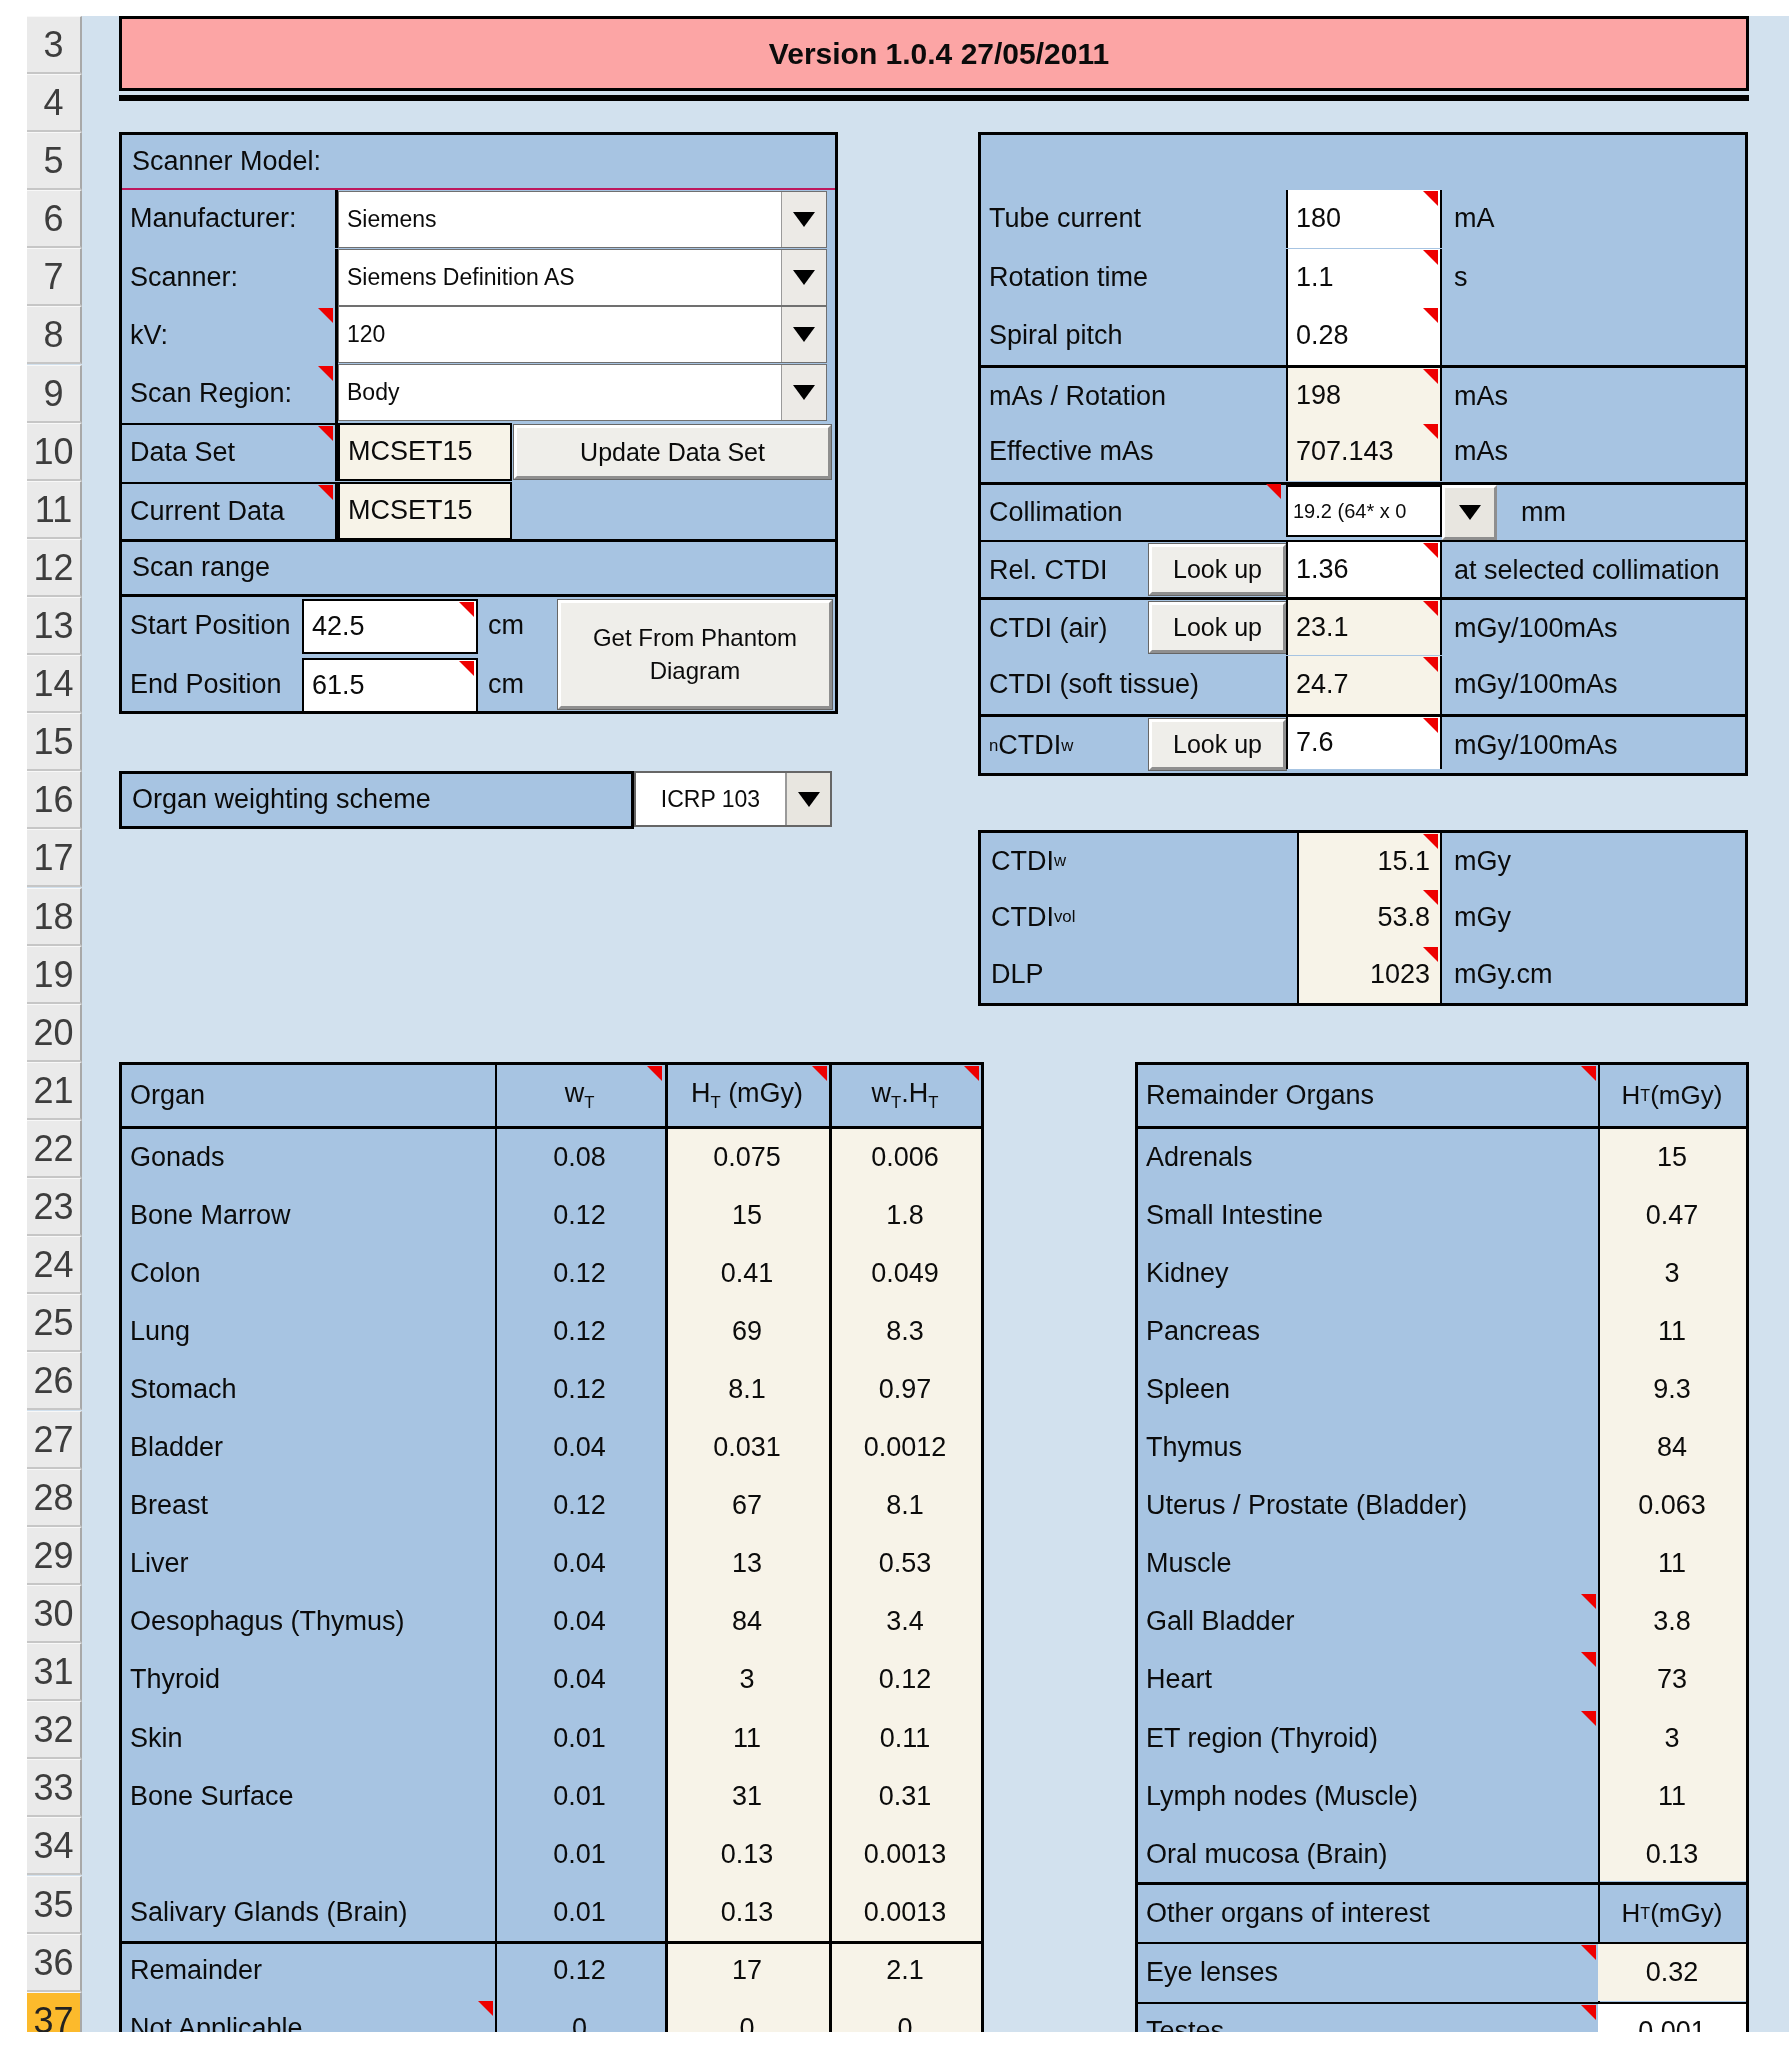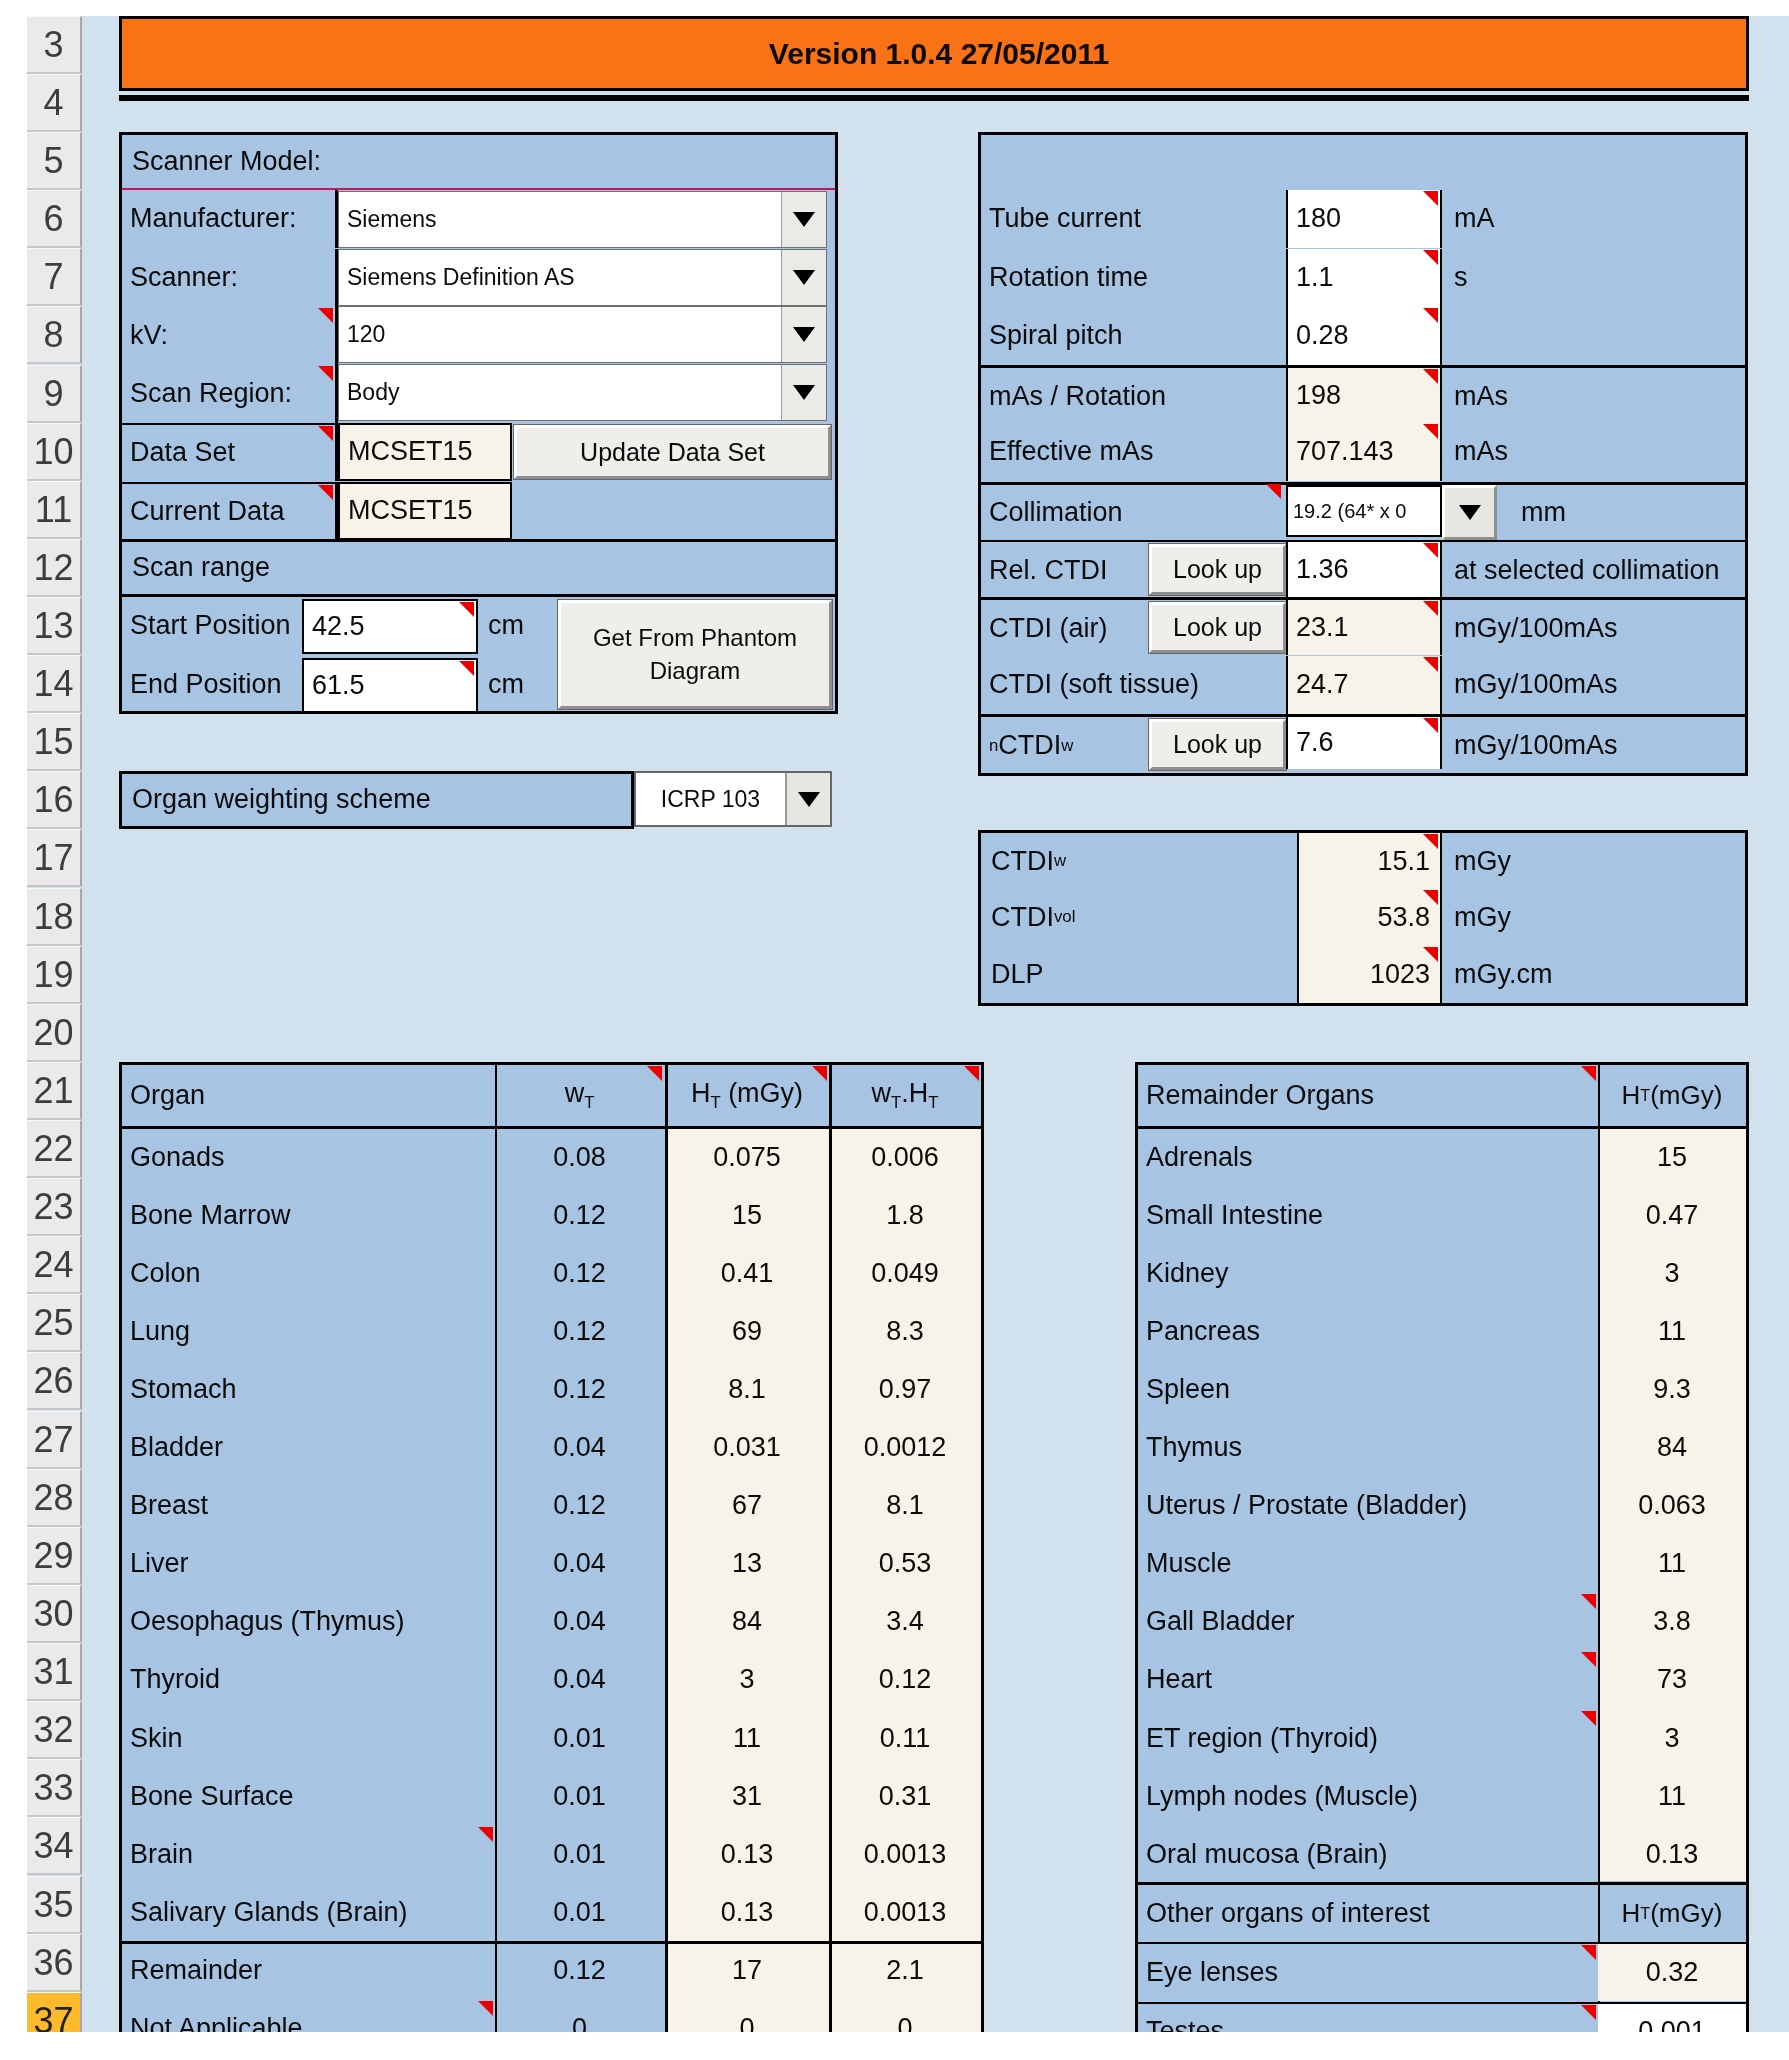--- a/index.html
+++ b/index.html
@@ -17,21 +17,21 @@
   .strip-left{left:0;top:0;width:27px;height:2060px;background:#ffffff;}
   .strip-bottom{left:0;top:2032px;width:1790px;height:29px;background:#ffffff;z-index:30;}
 
   
   .gutter-cell{position:absolute;left:27px;width:55px;height:58px;background:#eaeaea;
     border-top:1px solid #f8f8f8;border-bottom:2px solid #c6c6c6;border-right:2px solid #a8a8a8;
     display:flex;align-items:center;justify-content:center;font-size:36px;color:#3d3d3d;}
   .gutter-cell.selected{background:#fcba2c;border-bottom-color:#d79a10;color:#222;}
 
   
-  .version-bar{left:119px;top:16px;width:1630px;height:75px;background:#f97316;
+  .version-bar{left:119px;top:16px;width:1630px;height:75px;background:#fca5a5;
     border:3px solid #000;box-shadow:0 4px 0 0 #d2e1ee,0 10px 0 0 #000;
     display:flex;align-items:center;justify-content:center;font-weight:bold;font-size:30px;padding-left:10px;}
 
   
   .panel{position:absolute;background:#a7c4e2;border:3px solid #000;overflow:hidden;}
   .hline{position:absolute;left:0;background:#000;}
   .vline{position:absolute;top:0;background:#000;}
 
   
   .note{position:absolute;top:1px;right:2px;width:0;height:0;
@@ -496,24 +496,20 @@
         </div>
         <div class="cell og-wt" style="top: 703px; height: 58px;">
           <span>0.01</span>
         </div>
         <div class="cell og-ht" style="top: 703px; height: 58px;">
           <span>31</span>
         </div>
         <div class="cell og-wtht" style="top: 703px; height: 58px;">
           <span>0.31</span>
         </div>
-        <div class="cell og-name" style="top: 761px; height: 58px;">
-          <span>Brain</span>
-          <span class="note"></span>
-        </div>
         <div class="cell og-wt" style="top: 761px; height: 58px;">
           <span>0.01</span>
         </div>
         <div class="cell og-ht" style="top: 761px; height: 58px;">
           <span>0.13</span>
         </div>
         <div class="cell og-wtht" style="top: 761px; height: 58px;">
           <span>0.0013</span>
         </div>
         <div class="cell og-name" style="top: 819px; height: 58px;">

